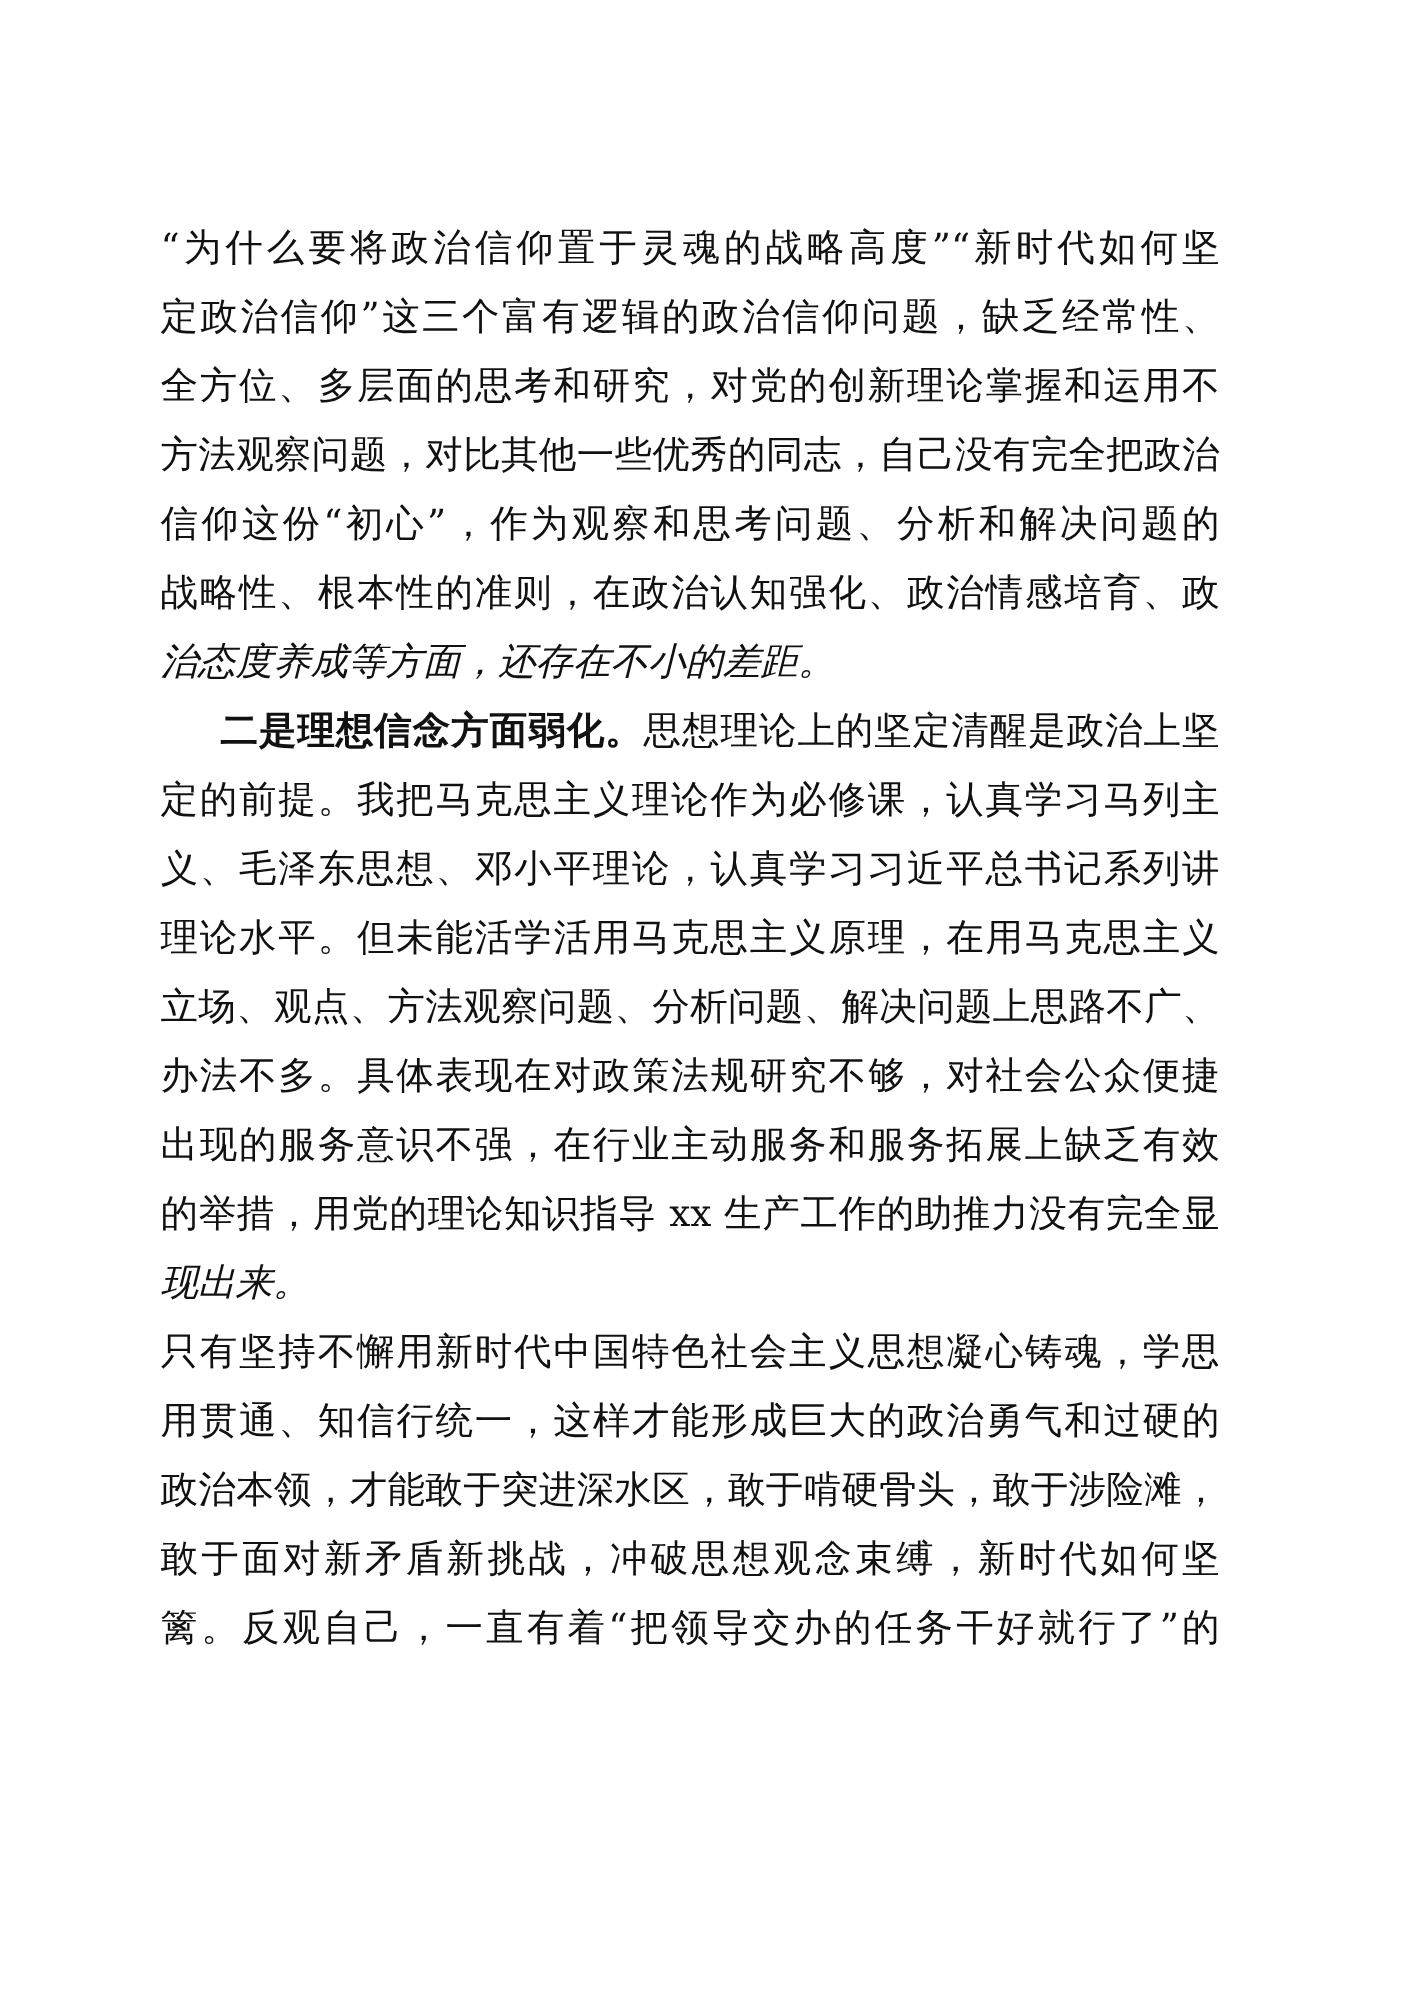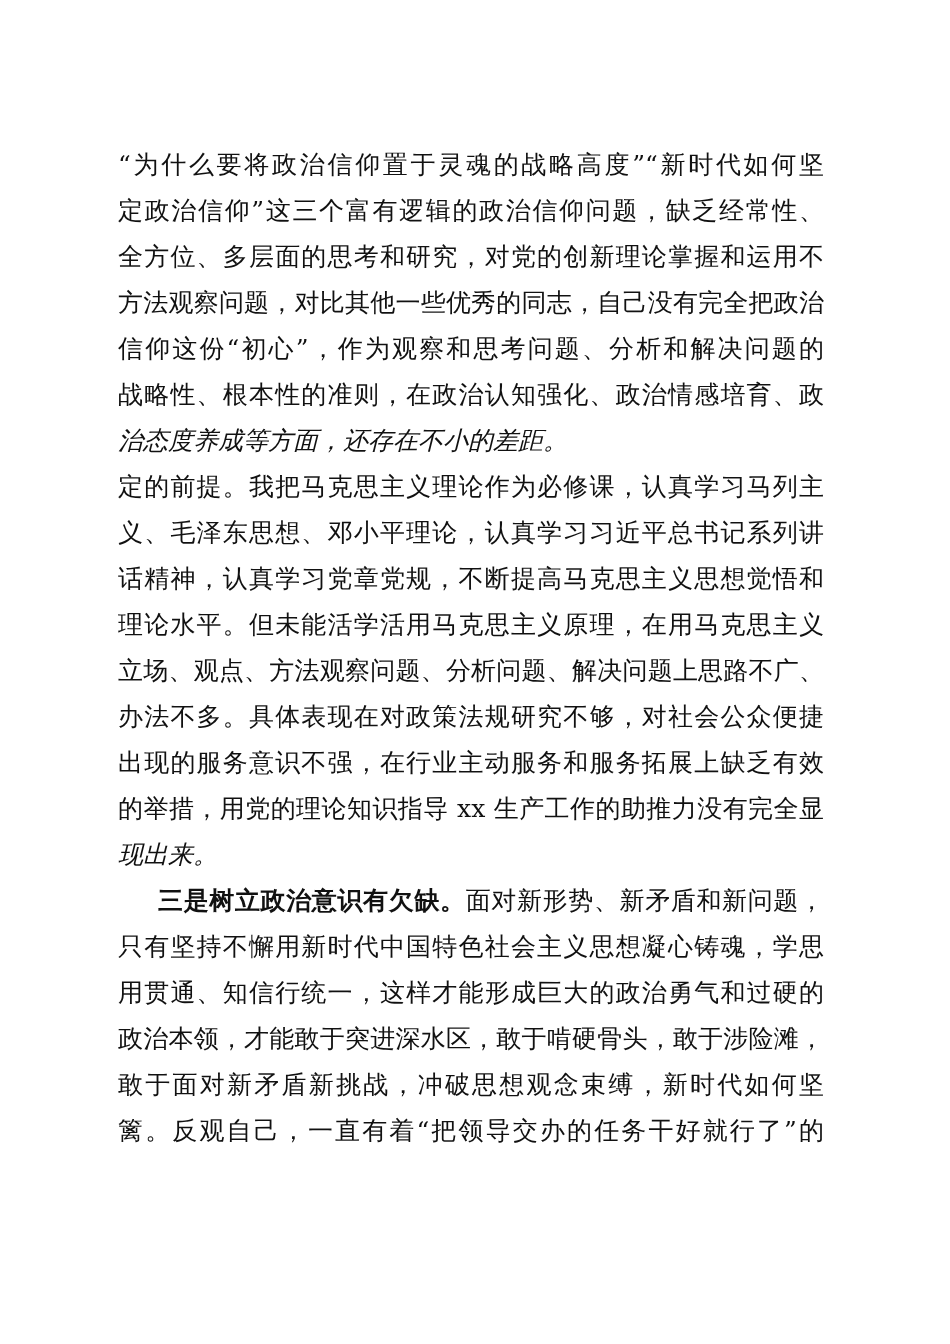--- a/index.html
+++ b/index.html
@@ -1,17 +1,17 @@
 <!DOCTYPE html>
 <html><head>
 <meta charset="utf-8">
 <style>
   html, body { margin: 0; padding: 0; background: #ffffff; }
   body { width: 950px; height: 1344px; position: relative; overflow: hidden; }
-  .page { position: absolute; left: 118px; top: 142px; width: 706px; }
+  .page { position: absolute; left: 107px; top: 142px; width: 706px; }
   .line {
     height: 46px; line-height: 46px;
     font-family: "DejaVu Serif", "Liberation Serif", serif;
     font-size: 25px; color: #111111;
     white-space: nowrap; text-align: justify; text-align-last: justify;
     letter-spacing: 0;
   }
   .line.last { text-align-last: left; font-style: italic; }
   .indent { padding-left: 40px; }
   .bold { font-weight: bold; }
@@ -25,32 +25,31 @@
     <div class="line">“为什么要将政治信仰置于灵魂的战略高度”“新时代如何坚</div>
     <div class="line">定政治信仰”这三个富有逻辑的政治信仰问题，缺乏经常性、</div>
     <div class="line">全方位、多层面的思考和研究，对党的创新理论掌握和运用不</div>
     <div class="line">方法观察问题，对比其他一些优秀的同志，自己没有完全把政治</div>
     <div class="line">信仰这份“初心”，作为观察和思考问题、分析和解决问题的</div>
     <div class="line">战略性、根本性的准则，在政治认知强化、政治情感培育、政</div>
     <div class="line last">治态度养成等方面，还存在不小的差距。</div>
   </div>
 
   <div>
+    <div class="line indent"><span class="bold">二是理想信念方面弱化。</span><span>思想理论上的坚定清醒是政治上坚</span></div>
     <div class="line">定的前提。我把马克思主义理论作为必修课，认真学习马列主</div>
     <div class="line">义、毛泽东思想、邓小平理论，认真学习习近平总书记系列讲</div>
-    <div class="line">话精神，认真学习党章党规，不断提高马克思主义思想觉悟和</div>
     <div class="line">理论水平。但未能活学活用马克思主义原理，在用马克思主义</div>
     <div class="line">立场、观点、方法观察问题、分析问题、解决问题上思路不广、</div>
     <div class="line">办法不多。具体表现在对政策法规研究不够，对社会公众便捷</div>
     <div class="line">出现的服务意识不强，在行业主动服务和服务拓展上缺乏有效</div>
     <div class="line">的举措，用党的理论知识指导 xx 生产工作的助推力没有完全显</div>
     <div class="line last">现出来。</div>
   </div>
 
   <div>
-    <div class="line indent"><span class="bold">三是树立政治意识有欠缺。</span><span>面对新形势、新矛盾和新问题，</span></div>
     <div class="line">只有坚持不懈用新时代中国特色社会主义思想凝心铸魂，学思</div>
     <div class="line">用贯通、知信行统一，这样才能形成巨大的政治勇气和过硬的</div>
     <div class="line">政治本领，才能敢于突进深水区，敢于啃硬骨头，敢于涉险滩，</div>
     <div class="line">敢于面对新矛盾新挑战，冲破思想观念束缚，新时代如何坚</div>
     <div class="line">篱。反观自己，一直有着“把领导交办的任务干好就行了”的</div>
   </div>
 </div>
 
 </body></html>

